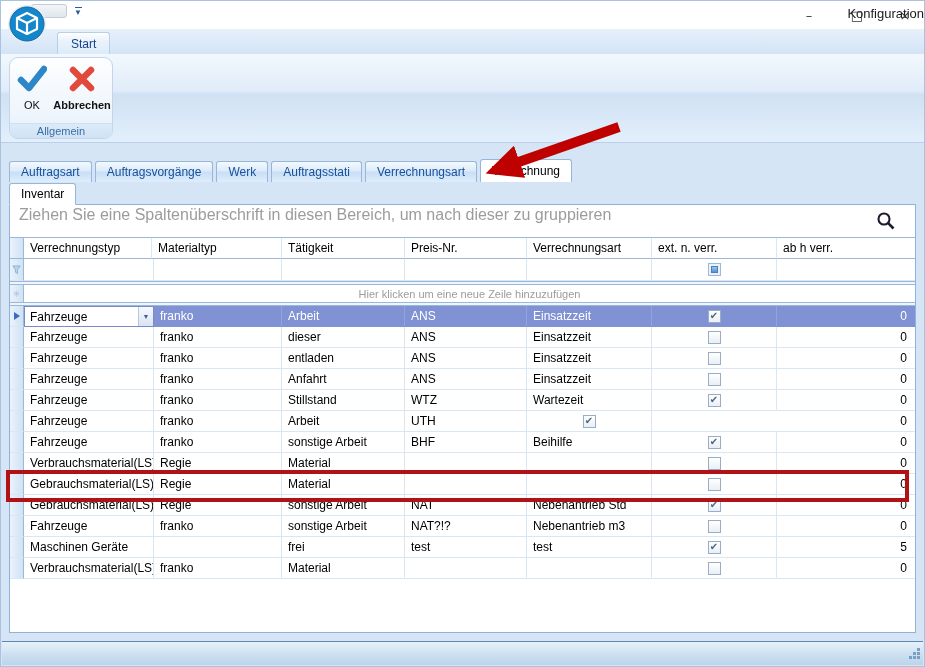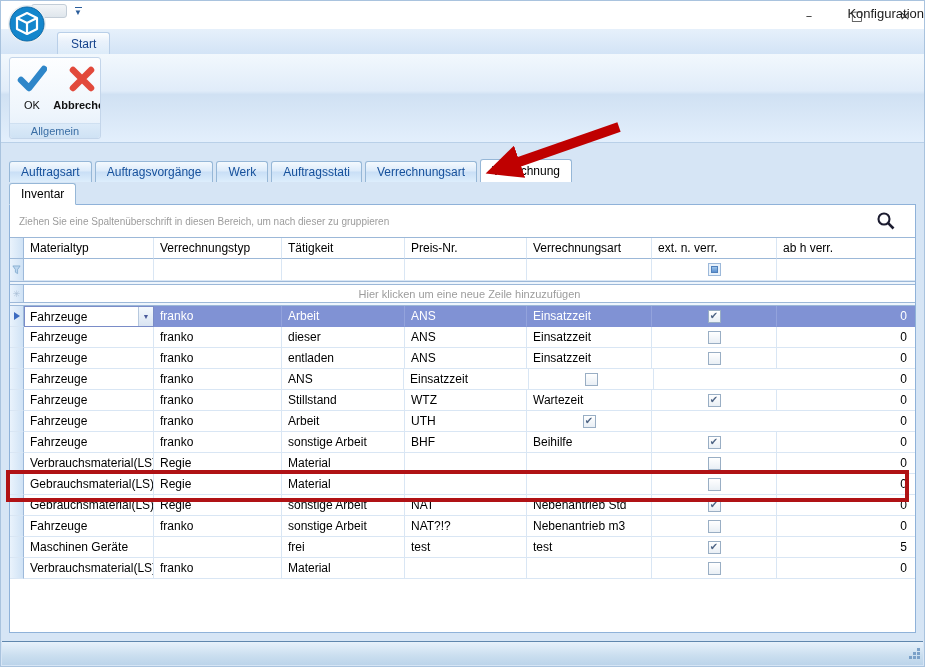--- a/index.html
+++ b/index.html
@@ -27,23 +27,23 @@
   .ribbon-tab {
     margin-left:56px; height:22px; padding:0 13px; line-height:22px;
     background:linear-gradient(#fdfeff,#eaf2fb 40%,#dcebf9);
     border:1px solid #b9cfe8; border-bottom:none; border-radius:3px 3px 0 0;
     color:#15428b; cursor:pointer;
   }
   .ribbon-body { position:absolute; top:53px; left:0; right:0; height:89px;
     background:linear-gradient(#f2f8fd,#e0ecf9 42%,#d0e1f3 46%,#e3effc);
     border-bottom:1px solid #b9d0e8; }
   .ribbon-group {
-    position:absolute; left:8px; top:3px; width:92px; height:82px;
+    position:absolute; left:8px; top:3px; width:104px; height:82px;
     background:linear-gradient(#fdfeff,#eef5fc 70%,#e3eefa);
-    border:1px solid #c3d5ea; border-radius:3px; overflow:hidden;
+    border:1px solid #c3d5ea; border-radius:9px; overflow:hidden;
   }
   .rg-buttons { display:flex; height:66px; align-items:stretch; }
   .rib-btn { flex:0 0 auto; display:flex; flex-direction:column; align-items:center; justify-content:flex-start;
     padding-top:5px; cursor:pointer; border-radius:3px; }
   .rib-btn .icn { width:34px; height:32px; display:flex; align-items:center; justify-content:center; }
   .rib-btn .lbl { font-size:11px; color:#111; margin-top:4px; }
   .rib-btn.ok { width:40px; margin-left:2px; }
   .rib-btn.cancel { width:60px;font-weight:bold; }
   .rg-label { position:absolute; left:0; right:0; bottom:0; height:15px;
     background:linear-gradient(#dcebf9,#cfe2f4); color:#3a6ea5; font-size:11px;
@@ -57,21 +57,21 @@
     background:linear-gradient(#f4f9fe,#dcebfa 45%,#c9dff6 50%,#ddeefc);
     border:1px solid #96b7d7; border-bottom:none; border-radius:3px 3px 0 0; white-space:nowrap;
   }
   .tab.active { height:23px; line-height:22px; background:#fff; color:#000; z-index:2; }
   .tabrow2 { position:absolute; top:39px; left:8px; right:8px; height:22px; display:flex; align-items:flex-end; }
   .tabrow2 .tab.active { height:22px; line-height:21px; margin-left:0; margin-bottom:-1px; border-bottom:1px solid #fff; }
   
   .panel { position:absolute; top:61px; left:8px; right:8px; height:429px;
     background:#fff; border:1px solid #8fb2d9; z-index:1; }
   .groupby { position:relative; height:32px; background:#fff; }
-  .groupby-hint { position:absolute; left:9px; top:11px; color:#9c9c9c; font-size:10px; }
+  .groupby-hint { position:absolute; left:9px; top:1px; color:#9c9c9c; font-size:16px; }
   .search-btn { position:absolute; right:18px; top:5px; width:22px; height:22px; cursor:pointer; }
   .gridrow { display:flex; width:100%; }
   .cell { border-right:1px solid #d9e6f4; border-bottom:1px solid #d9e6f4; padding:0 0 0 6px;
     white-space:nowrap; overflow:hidden; display:flex; align-items:center; }
   .w-ind { flex:0 0 14px; padding:0; border-right:1px solid #9db9da; border-bottom:1px solid #d9e6f4;
     background:linear-gradient(90deg,#eaf3fc,#cfe2f5); display:flex; align-items:center; justify-content:center; }
   .w0 { flex:0 0 130px; } .w1 { flex:0 0 128px; } .w2 { flex:0 0 123px; }
   .w3 { flex:0 0 122px; } .w4 { flex:0 0 125px; } .w5 { flex:0 0 125px; justify-content:center; padding:0; }
   .w6 { flex:1 1 auto; justify-content:flex-end; padding:0 8px 0 6px; border-right:none; }
   .hdr { height:22px; border-top:1px solid #9cb8d8; }
@@ -188,22 +188,22 @@
         <div class="search-btn">
           <svg width="22" height="22" viewBox="0 0 22 22">
             <circle cx="9" cy="9" r="5.5" fill="none" stroke="#1c1c30" stroke-width="2.1"></circle>
             <line x1="13.2" y1="13.2" x2="18.5" y2="18.5" stroke="#1c1c30" stroke-width="2.6"></line>
           </svg>
         </div>
       </div>
 
       <div class="gridrow hdr">
         <div class="w-ind"></div>
+        <div class="cell w1">Verrechnungstyp</div>
         <div class="cell w0">Materialtyp</div>
-        <div class="cell w1">Verrechnungstyp</div>
         <div class="cell w2">Tätigkeit</div>
         <div class="cell w3">Preis-Nr.</div>
         <div class="cell w4">Verrechnungsart</div>
         <div class="cell w5" style="justify-content:flex-start;padding-left:6px;">ext. n. verr.</div>
         <div class="cell w6" style="justify-content:flex-start;">ab h verr.</div>
       </div>
 
       <div class="gridrow flt">
         <div class="w-ind">
           <svg width="9" height="10" viewBox="0 0 10 11">
@@ -273,20 +273,21 @@
             <div class="cell w4">Einsatzzeit</div>
             <div class="cell w5">
               <div class="cb"></div>
             </div>
             <div class="cell w6">0</div>
           </div>
           <div class="gridrow datarow">
             <div class="w-ind"></div>
             <div class="cell w0">Fahrzeuge</div>
             <div class="cell w1">franko</div>
+            <div class="cell w2">Anfahrt</div>
             <div class="cell w3">ANS</div>
             <div class="cell w4">Einsatzzeit</div>
             <div class="cell w5">
               <div class="cb"></div>
             </div>
             <div class="cell w6">0</div>
           </div>
           <div class="gridrow datarow">
             <div class="w-ind"></div>
             <div class="cell w0">Fahrzeuge</div>

